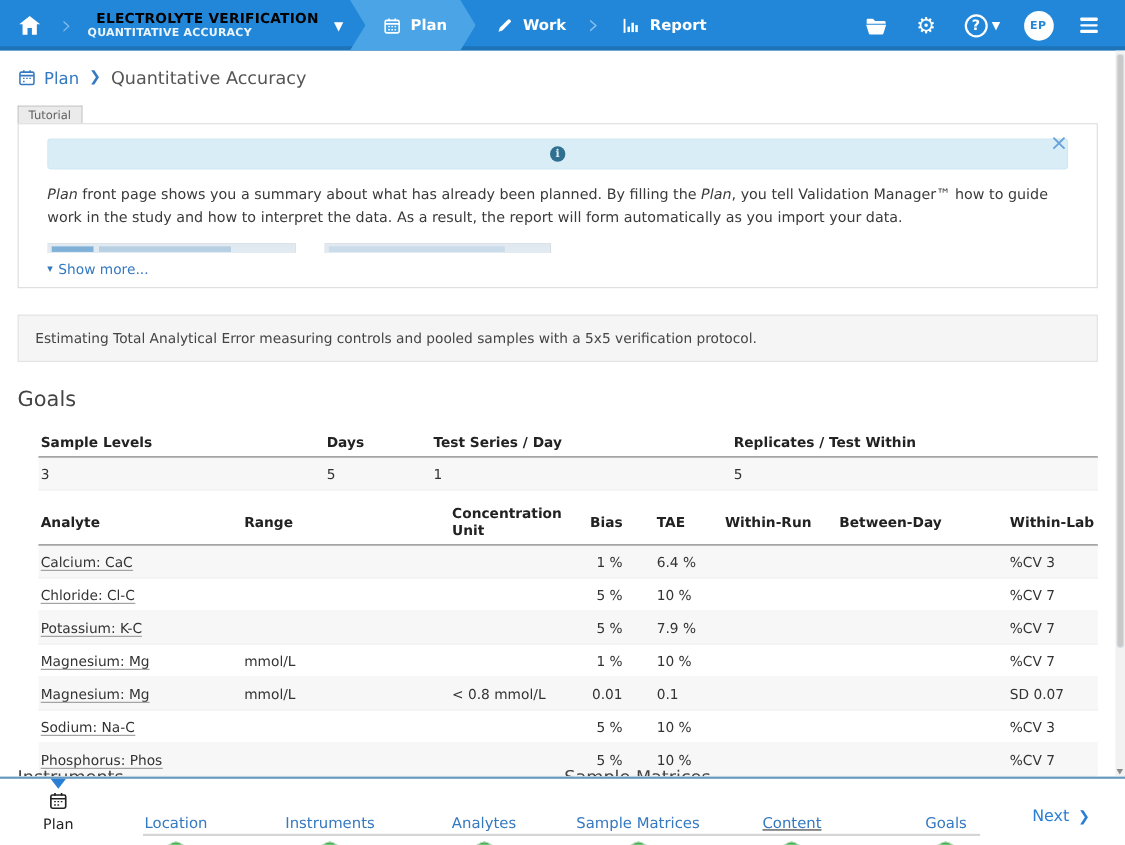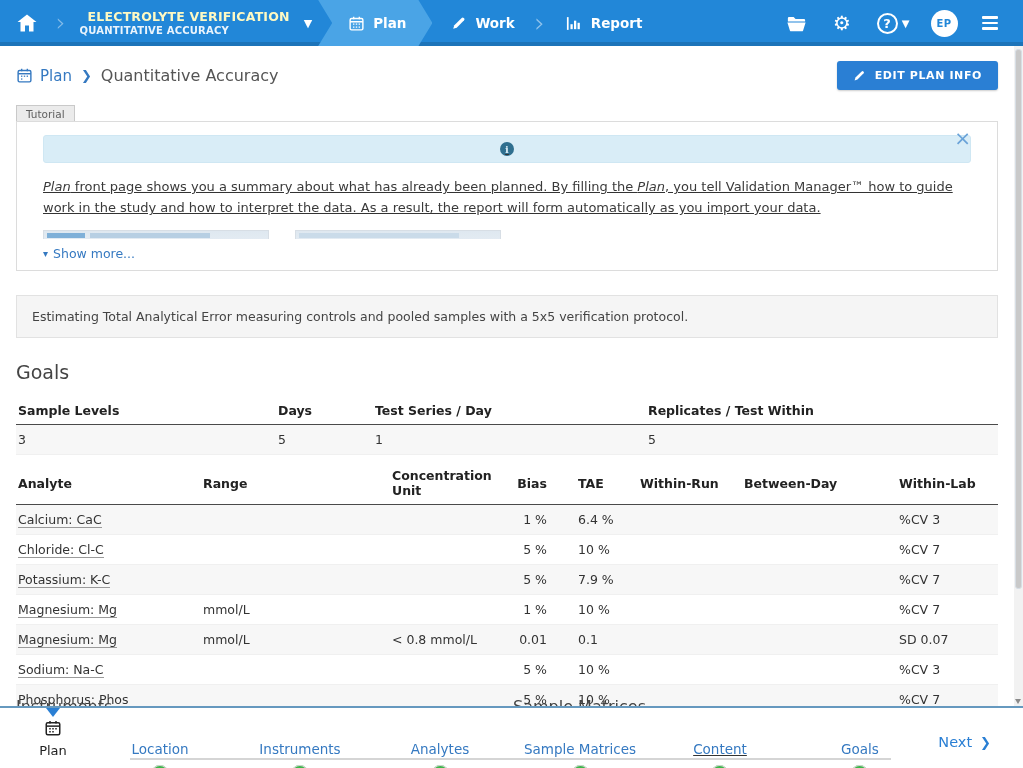--- a/index.html
+++ b/index.html
@@ -5,21 +5,21 @@
   * { margin:0; padding:0; box-sizing:border-box; }
   html,body { width:1023px; height:768px; overflow:hidden; }
   body { font-family:"DejaVu Sans","Liberation Sans",sans-serif; background:#fff; color:#333; position:relative; }
 
   
   .topnav { position:absolute; top:0; left:0; width:1023px; height:46px; background:#2287d8; display:flex; align-items:center; z-index:30; }
   .topnav::after { content:""; position:absolute; left:0; bottom:0; width:100%; height:4px; background:rgba(0,0,0,.14); }
   .nav-home { width:54px; height:46px; display:flex; align-items:center; justify-content:center; cursor:pointer; }
   .nav-sep { color:rgba(255,255,255,.45); font-size:24px; font-weight:200; line-height:46px; padding:0 2px; }
   .proj { display:flex; align-items:center; padding:0 10px 0 12px; height:46px; cursor:pointer; }
-  .proj-title { color:#fef9c3; font-size:12.5px; font-weight:700; letter-spacing:.2px; line-height:15px;padding-left:8px; }
+  .proj-title { color:#000000; font-size:12.5px; font-weight:700; letter-spacing:.2px; line-height:15px;padding-left:8px; }
   .proj-sub { color:#eaf4fc; font-size:10px; font-weight:600; letter-spacing:.2px; line-height:13px; }
   .proj .caret { color:#fff; font-size:11px; margin-left:14px; }
   .tabs { display:flex; align-items:stretch; height:46px; }
   .tab { display:flex; align-items:center; gap:8px; color:#fff; font-size:13.5px; font-weight:700; padding:0 18px; height:46px; cursor:pointer; position:relative; z-index:2; }
   .tab.active { background:#4aa4e6; padding:0 26px 0 30px; clip-path:polygon(0 0, calc(100% - 14px) 0, 100% 50%, calc(100% - 14px) 100%, 0 100%, 14px 50%); margin-left:-4px; }
   .tab-sep { width:14px; display:flex; align-items:center; justify-content:center; }
   .tab-sep::before { content:"›"; color:rgba(255,255,255,.5); font-size:26px; font-weight:200; }
   .nav-right { margin-left:auto; display:flex; align-items:center; gap:0; padding-right:10px; }
   .nav-ic { width:46px; height:46px; display:flex; align-items:center; justify-content:center; cursor:pointer; color:#fff; }
   .gear-glyph { font-size:20px; line-height:1; }
@@ -33,21 +33,21 @@
   
   .main { position:absolute; top:46px; left:0; width:1014px; bottom:62px; overflow:hidden; background:#fff; }
   .crumb-row { display:flex; align-items:center; padding:15px 16px 10px; }
   .crumb { display:flex; align-items:center; gap:7px; font-size:15px; }
   .crumb .sect { color:#3579c1; cursor:pointer; }
   .crumb .chev { color:#3579c1; font-size:13px; font-weight:700; padding:0 2px; }
   .crumb .page { color:#555; font-size:16px; }
   .edit-btn { margin-left:auto; background:#2a7fd4; border:none; color:#fff; font-family:inherit; font-size:11px; font-weight:700; letter-spacing:.6px; padding:8px 16px; border-radius:3px; display:flex; align-items:center; gap:9px; cursor:pointer; box-shadow:0 1px 2px rgba(0,0,0,.2); }
 
   
-  .tut-wrap { margin:2px 16px 0; position:relative;text-decoration:underline; }
+  .tut-wrap { margin:2px 16px 0; position:relative; }
   .tut-tab { display:inline-block; background:#ebebeb; border:1px solid #c9c9c9; border-bottom:none; color:#606060; font-size:10.5px; padding:2px 9px 2px; position:relative; top:1px; }
   .tut-panel { border:1px solid #dcdcdc; background:#fff; padding:13px 26px 9px; position:relative; }
   .tut-close { position:absolute; top:6px; right:26px; color:#6aa3d8; font-size:20px; line-height:1; cursor:pointer; }
   .info-banner { background:#d9edf7; border:1px solid #cfe7f3; border-radius:3px; padding:6px 10px; text-align:center; color:#2f6f8f; font-size:12.5px; display:flex; align-items:center; justify-content:center; gap:7px; }
   .info-ic { display:inline-flex; width:14px; height:14px; border-radius:50%; background:#2f6f8f; color:#d9edf7; font-size:10px; font-weight:700; align-items:center; justify-content:center; font-family:"DejaVu Serif",serif; flex:0 0 auto; }
   .tut-para { margin-top:13px; font-size:13px; color:#3a3a3a; line-height:1.62; }
   .tut-para .it { font-style:italic; }
   .thumbs { margin-top:12px; display:flex; gap:26px; height:9px; overflow:hidden; }
   .thumb { height:40px; border:1px solid #d7dee5; background:linear-gradient(180deg,#dfe8f0,#f2f6fa); position:relative; }
   .thumb.t1 { width:226px; } .thumb.t2 { width:206px; }
@@ -55,21 +55,21 @@
   .thumb .bar2 { position:absolute; top:2px; left:46px; height:5px; background:#b7cfe3; width:120px; }
   .show-more { margin-top:7px; color:#3579c1; font-size:12.5px; cursor:pointer; display:inline-flex; align-items:center; gap:5px; }
   .show-more .c { font-size:10px; }
 
   
   .summary { margin:24px 16px 0; background:#f5f5f5; border:1px solid #e2e2e2; padding:13px 15px; font-size:12.5px; color:#444; }
 
   
   .goals-h { margin:23px 16px 0; font-size:19px; font-weight:400; color:#444; }
   .gtable { margin:13px 16px 0; }
-  .grow { display:grid; align-items:center; }
+  .grow { display:grid; align-items:center;margin-left:19px; }
   .design-cols { grid-template-columns:262px 97px 273px 1fr; }
   .an-cols { grid-template-columns:187px 189px 113px 56px 79px 104px 155px 1fr; }
   .ghead { font-size:12.5px; font-weight:700; color:#222; border-bottom:1px solid #4a4a4a; }
   .ghead > div { padding:7px 0 6px; }
   .gdata { font-size:12.5px; color:#333; }
   .gdata > div { padding:7px 0; }
   .gdata.shade { background:#f7f7f7; }
   .gdata { border-bottom:1px solid #f0f0f0; }
   .cell-r { text-align:right; padding-right:14px !important; }
   .cell-tae { padding-left:17px !important; }
@@ -206,28 +206,20 @@
               <line x1="11" y1="13" x2="13" y2="13"></line>
               <line x1="15" y1="13" x2="17" y2="13"></line>
               <line x1="7" y1="17" x2="9" y2="17"></line>
             </g>
           </svg>
       </span>
       <span class="sect">Plan</span>
       <span class="chev">❯</span>
       <span class="page">Quantitative Accuracy</span>
     </div>
-    <button class="edit-btn">
-      <span>
-        <svg width="13" height="13" viewBox="0 0 24 24">
-            <path d="M3 21 l1.6-5.2 L16 4.4 a2.2 2.2 0 0 1 3.1 0 l.5.5 a2.2 2.2 0 0 1 0 3.1 L8.2 19.4 Z" fill="#fff"></path>
-          </svg>
-      </span>
-      <span>EDIT PLAN INFO</span>
-    </button>
   </div>
 
   <div class="tut-wrap">
     <span class="tut-tab">Tutorial</span>
     <div class="tut-panel">
       <span class="tut-close">×</span>
       <div class="info-banner">
         <span class="info-ic">i</span>
       </div>
       <p class="tut-para"><span class="it">Plan</span><span> front page shows you a summary about what has already been planned. By filling the </span><span class="it">Plan</span><span>, you tell Validation Manager™ how to guide work in the study and how to interpret the data. As a result, the report will form automatically as you import your data.</span></p>

